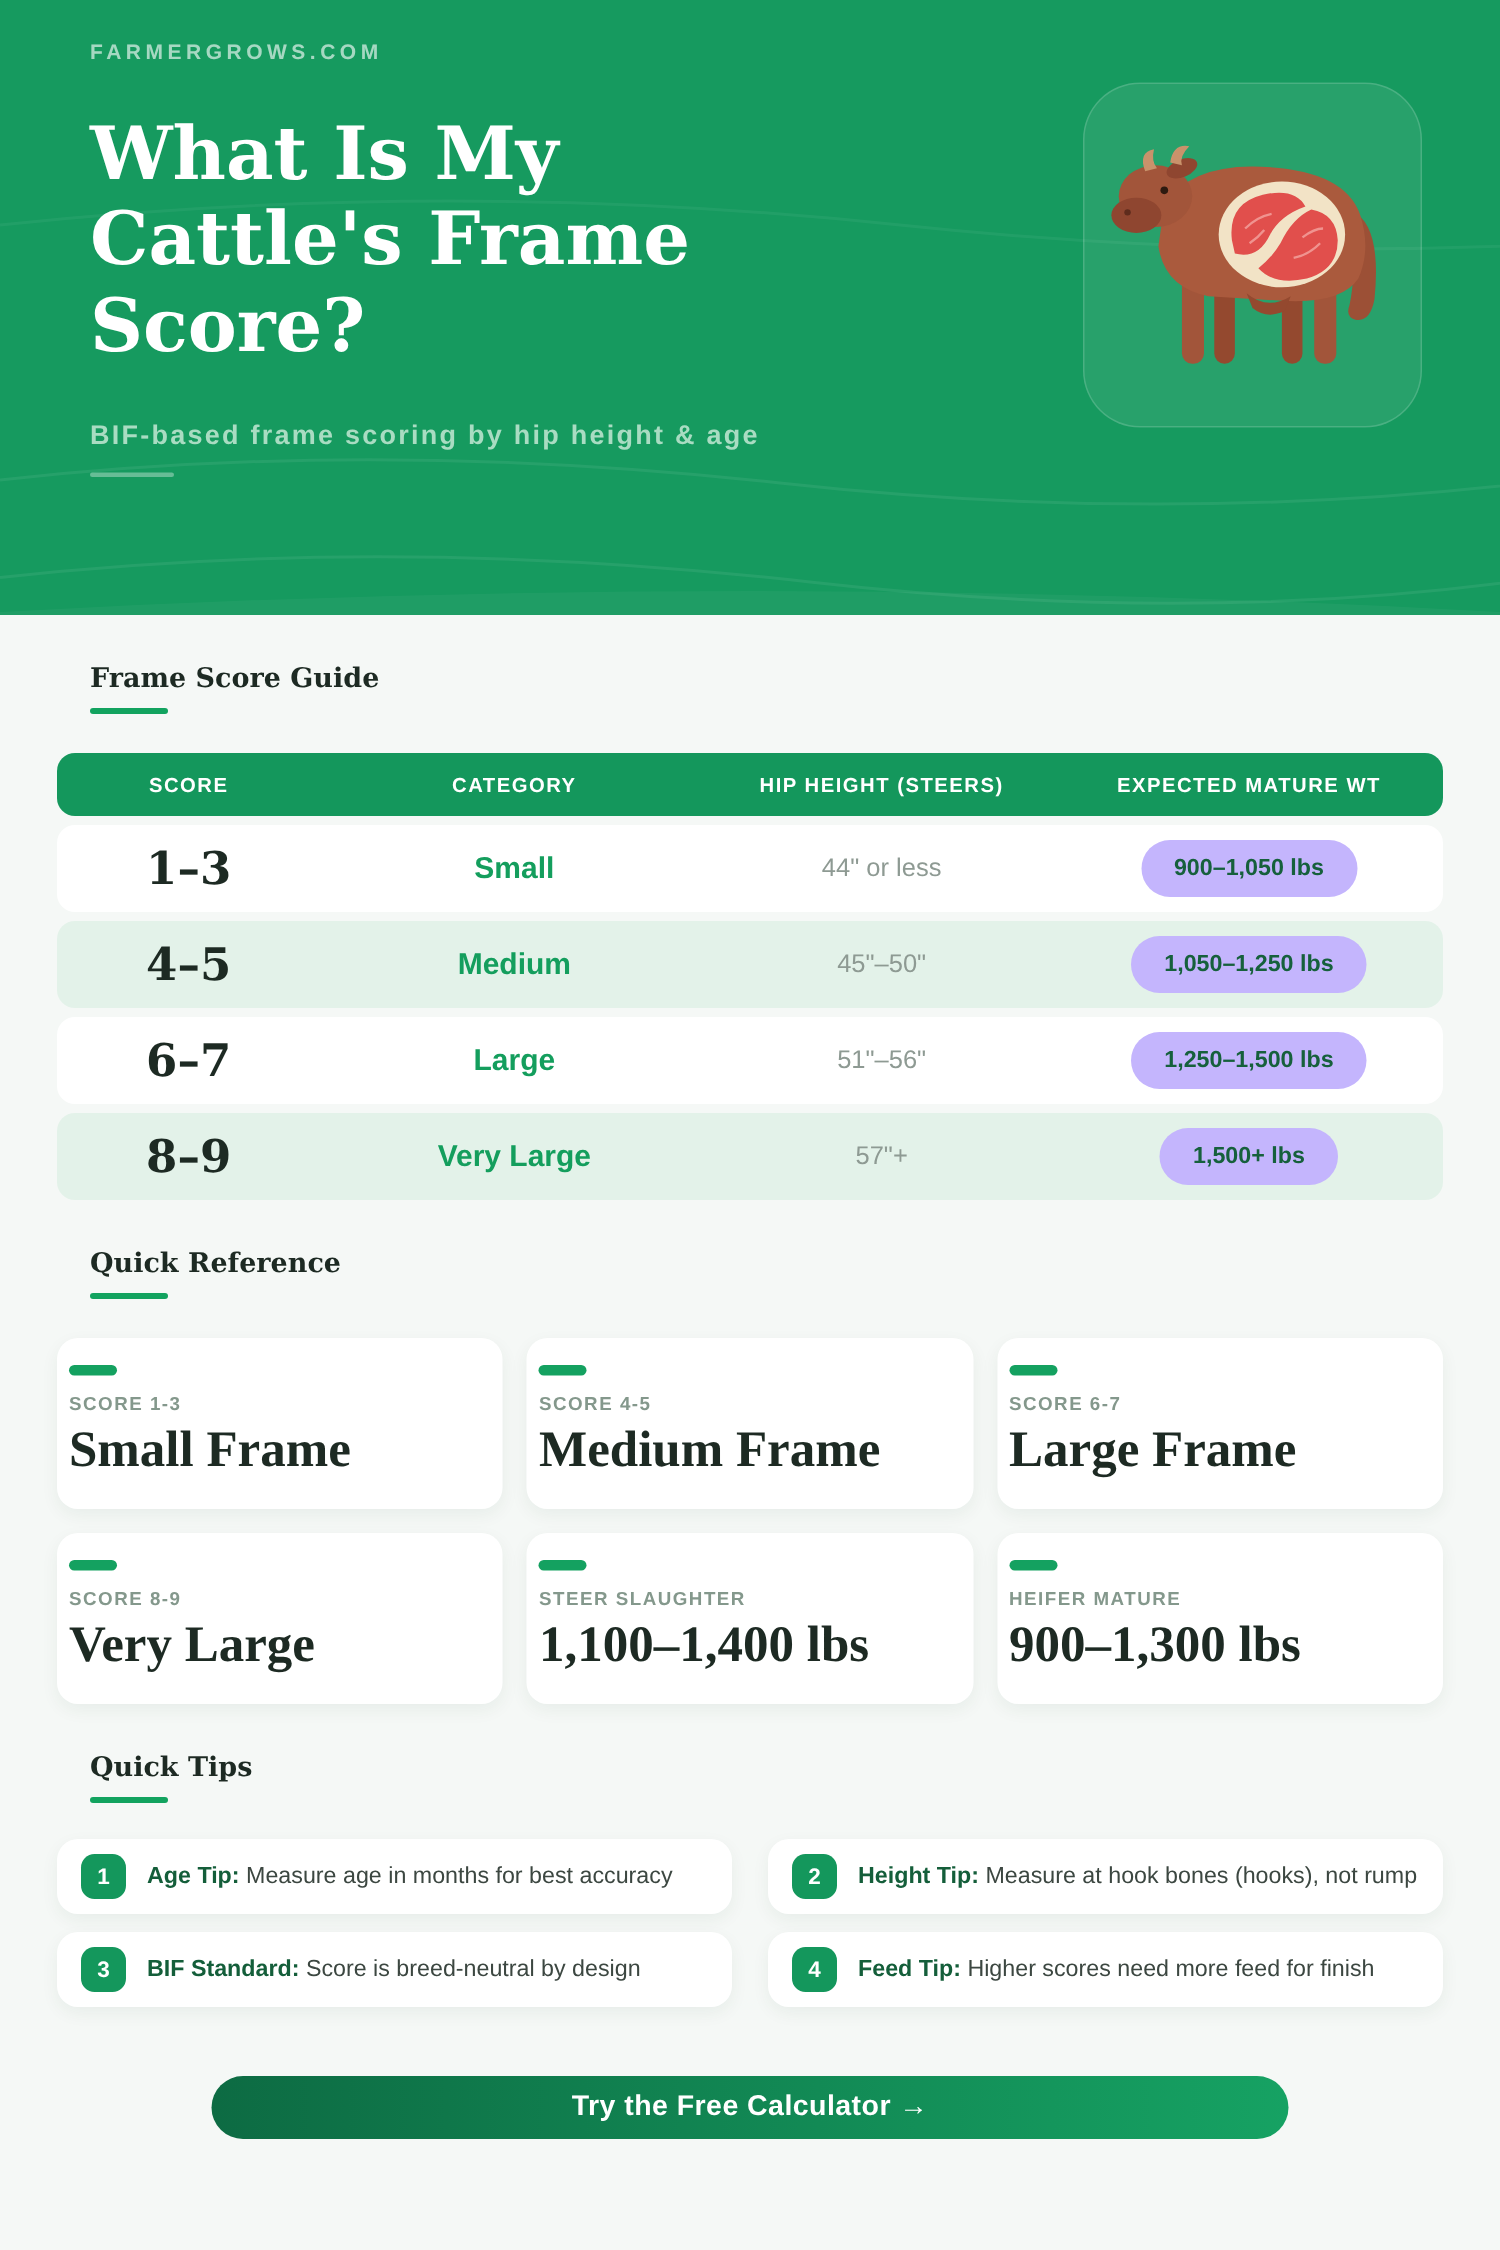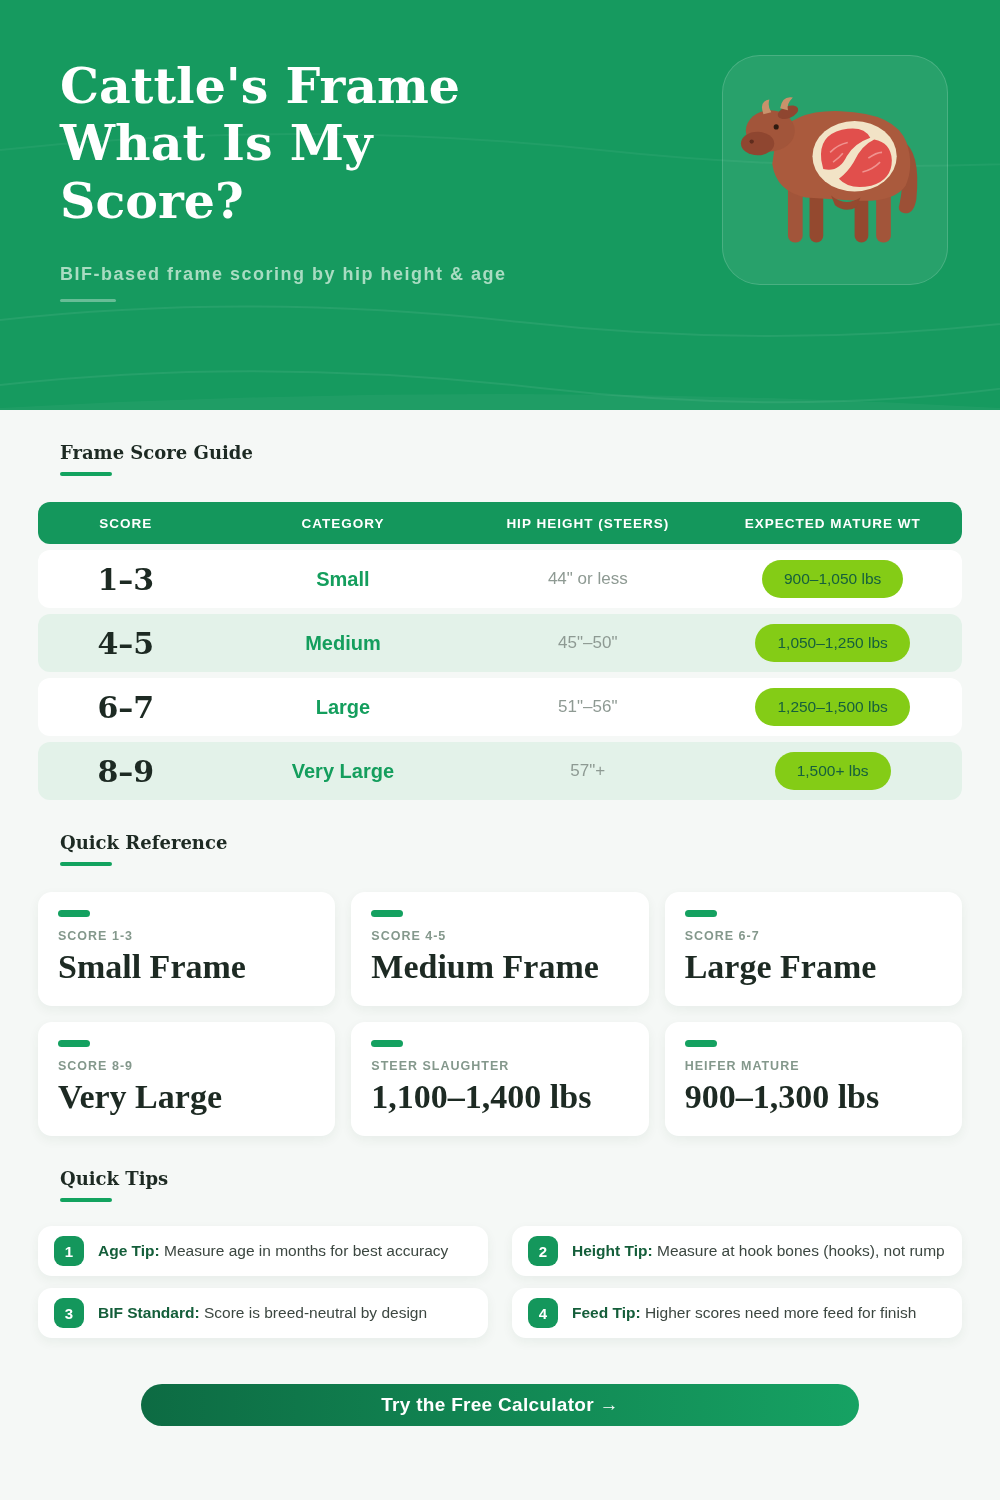--- a/index.html
+++ b/index.html
@@ -64,31 +64,31 @@
     align-items:center; text-align:center;
   }
   .tbl-row.alt { background:#e3f2e9; }
   .cell-score {
     font-family:"DejaVu Serif","Liberation Serif",serif;
     font-weight:bold; font-size:30px; color:#1d2a23;
   }
   .cell-category { font-weight:bold; font-size:20px; color:#149e5d; }
   .cell-hip { font-size:17px; color:#8e9a93; }
   .pill {
-    display:inline-block; background:#84cc16; color:#16603c;
-    font-weight:normal; font-size:15.5px; padding:10px 22px; border-radius:999px;
+    display:inline-block; background:#c4b5fd; color:#16603c;
+    font-weight:bold; font-size:15.5px; padding:10px 22px; border-radius:999px;
   }
 
   
   .ref-grid {
     margin-top:26px; display:grid; grid-template-columns:repeat(3,1fr);
     gap:16px;
   }
   .ref-card {
-    background:#ffffff; border-radius:14px; padding:18px 20px 20px 20px;
+    background:#ffffff; border-radius:14px; padding:18px 20px 20px 8px;
     box-shadow:0 4px 12px rgba(25,60,40,0.06); min-height:80px;
   }
   .ref-bar { width:32px; height:7px; background:#14a160; border-radius:4px; }
   .ref-label {
     margin-top:12px; font-size:12.5px; font-weight:bold; letter-spacing:1px;
     color:#84988c;
   }
   .ref-value {
     margin-top:5px; font-family:Liberation Serif, serif;
     font-weight:bold; font-size:34px; color:#1d2a23;
@@ -128,24 +128,25 @@
 <div class="page">
 
   <div class="hero">
     <svg class="hero-waves" viewBox="0 0 1000 410" preserveAspectRatio="none">
       <path d="M0,150 Q300,118 600,150 T1200,150" fill="none" stroke="rgba(255,255,255,0.05)" stroke-width="2"></path>
       <path d="M0,320 Q250,292 520,322 T1050,318" fill="none" stroke="rgba(255,255,255,0.07)" stroke-width="2"></path>
       <path d="M0,385 Q260,356 540,388 T1060,380" fill="none" stroke="rgba(255,255,255,0.07)" stroke-width="2"></path>
       <path d="M0,408 Q500,380 1000,408 L1000,410 L0,410 Z" fill="rgba(255,255,255,0.04)"></path>
     </svg>
 
+    <div class="brand">FARMERGROWS.COM</div>
 
     <div class="hero-title">
+      <div>What Is My</div>
       <div>Cattle's Frame</div>
-      <div>What Is My</div>
       <div>Score?</div>
     </div>
 
     <div class="hero-sub">BIF-based frame scoring by hip height &amp; age</div>
     <div class="hero-sub-line"></div>
 
     <div class="cow-tile">
       <svg width="196" height="178" viewBox="0 0 200 180">
 
         <path d="M168,60 q20,10 15,60 q-3,16 -13,14 q-7,-2 -4,-10 q7,-34 -6,-52 z" fill="#9c5036"></path>

